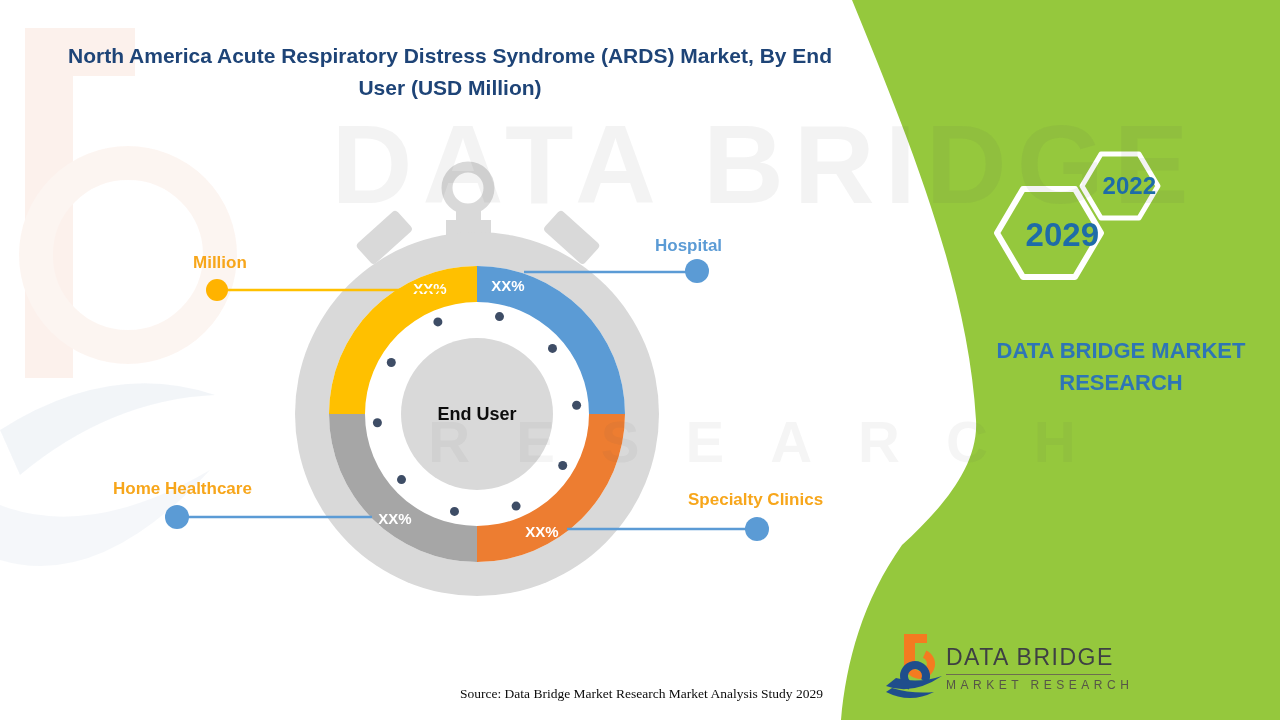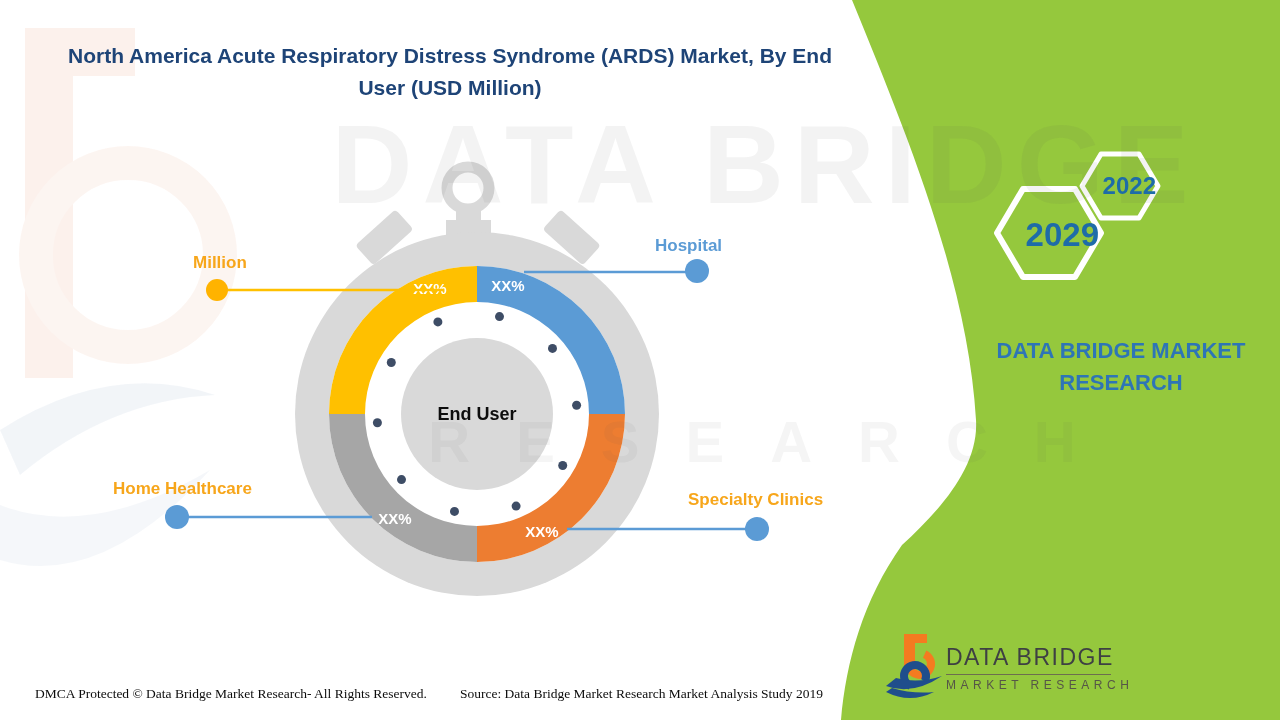--- a/index.html
+++ b/index.html
@@ -115,22 +115,21 @@
   <div class="year-label y2022">2022</div>
   <div class="year-label y2029">2029</div>
 
   <div class="abs brand-text">DATA BRIDGE MARKET RESEARCH</div>
 
   <div class="abs callout gold" style="left:193px;top:253px;">Million</div>
   <div class="abs callout blue" style="left:655px;top:236px;">Hospital</div>
   <div class="abs callout gold" style="left:113px;top:479px;">Home Healthcare</div>
   <div class="abs callout gold" style="left:688px;top:490px;">Specialty Clinics</div>
 
-  <div class="abs footer-text" style="left:35px;top:686px;">DMCA Protected © Data Bridge Market Research- All Rights Reserved.</div>
-  <div class="abs footer-text" style="left:460px;top:686px;">Source: Data Bridge Market Research Market Analysis Study 2019</div>
+  <div class="abs footer-text" style="left:460px;top:686px;">Source: Data Bridge Market Research Market Analysis Study 2029</div>
 
   <div class="abs logo-box">
     <svg width="62" height="80" viewBox="0 0 62 80">
       <rect x="20" y="4" width="11" height="34" fill="#F47B20"></rect>
       <rect x="20" y="4" width="23" height="9" fill="#F47B20"></rect>
       <circle cx="36" cy="34" r="11" fill="none" stroke="#F47B20" stroke-width="8" stroke-dasharray="54 16" transform="rotate(-65 36 34)"></circle>
       <circle cx="31" cy="46" r="11" fill="none" stroke="#1F4E8C" stroke-width="8" stroke-dasharray="52 18" transform="rotate(115 31 46)"></circle>
       <path d="M 2 56 Q 28 66 58 46 Q 34 54 12 48 Z" fill="#1F4E8C"></path>
       <path d="M 2 62 Q 26 74 50 62 Q 28 64 8 58 Z" fill="#1F4E8C"></path>
     </svg>

